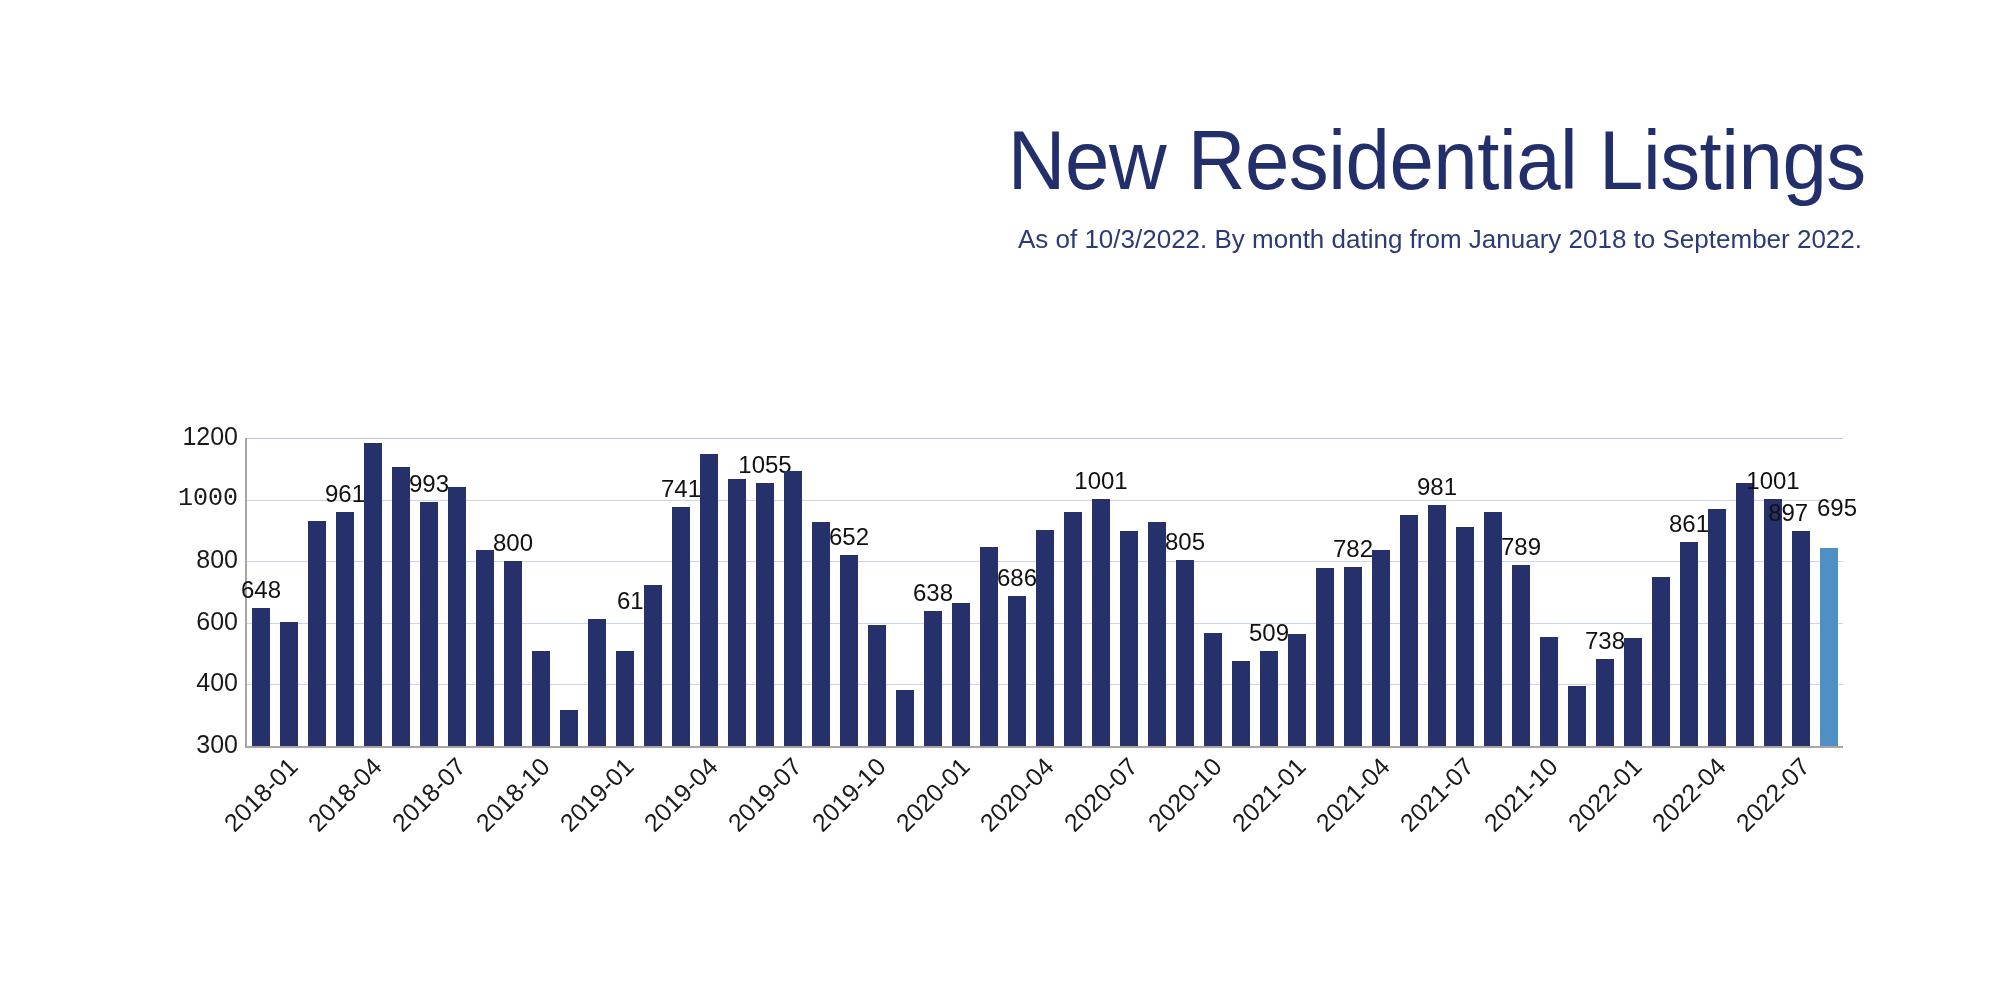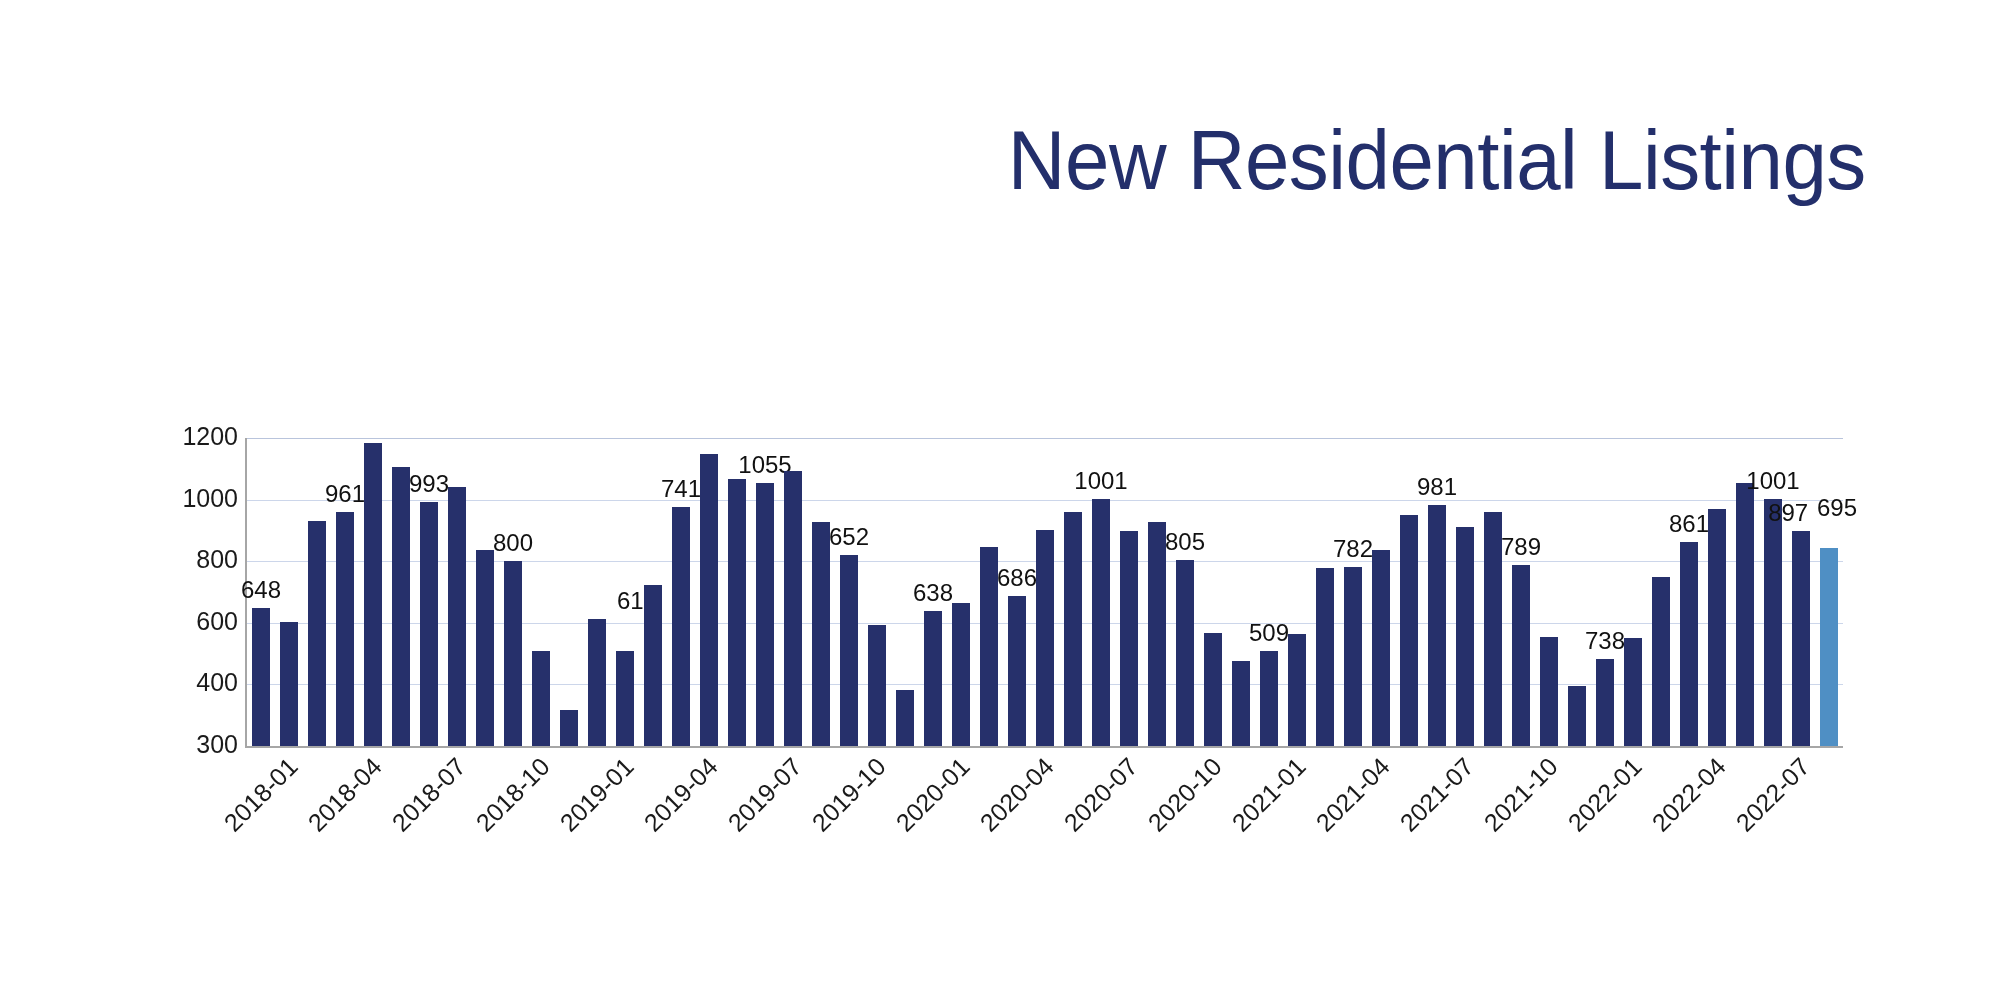--- a/index.html
+++ b/index.html
@@ -148,30 +148,31 @@
     white-space: nowrap;
     transform-origin: right top;
     transform: translateX(-100%) rotate(-45deg);
   }
 </style>
 </head>
 <body>
 
 <div id="header">
   <h1 id="chart-title">New Residential Listings</h1>
+  <p id="chart-subtitle">As of 10/3/2022. By month dating from January 2018 to September 2022.</p>
 </div>
 
 <div id="plot-wrap">
 
   <div id="y-axis-labels">
       <div class="y-tick-label" style="top: 308px;">300</div>
       <div class="y-tick-label" style="top: 246.4px; text-align: right;">400</div>
       <div class="y-tick-label" style="top: 184.8px;">600</div>
       <div class="y-tick-label" style="top: 123.2px;">800</div>
-      <div class="y-tick-label" style="top: 61.6px;">1000</div>
+      <div class="y-tick-label" style="top: 61.6px; font-family: Liberation Mono, monospace;">1000</div>
       <div class="y-tick-label" style="top: 0px;">1200</div>
     </div>
 
   <div id="plot-area">
     <div id="gridlines">
         <div class="gridline" style="top: 246.4px;"></div>
         <div class="gridline" style="top: 184.8px;"></div>
         <div class="gridline" style="top: 123.2px;"></div>
         <div class="gridline" style="top: 61.6px;"></div>
         <div class="gridline top-line" style="top: 0px;"></div>

